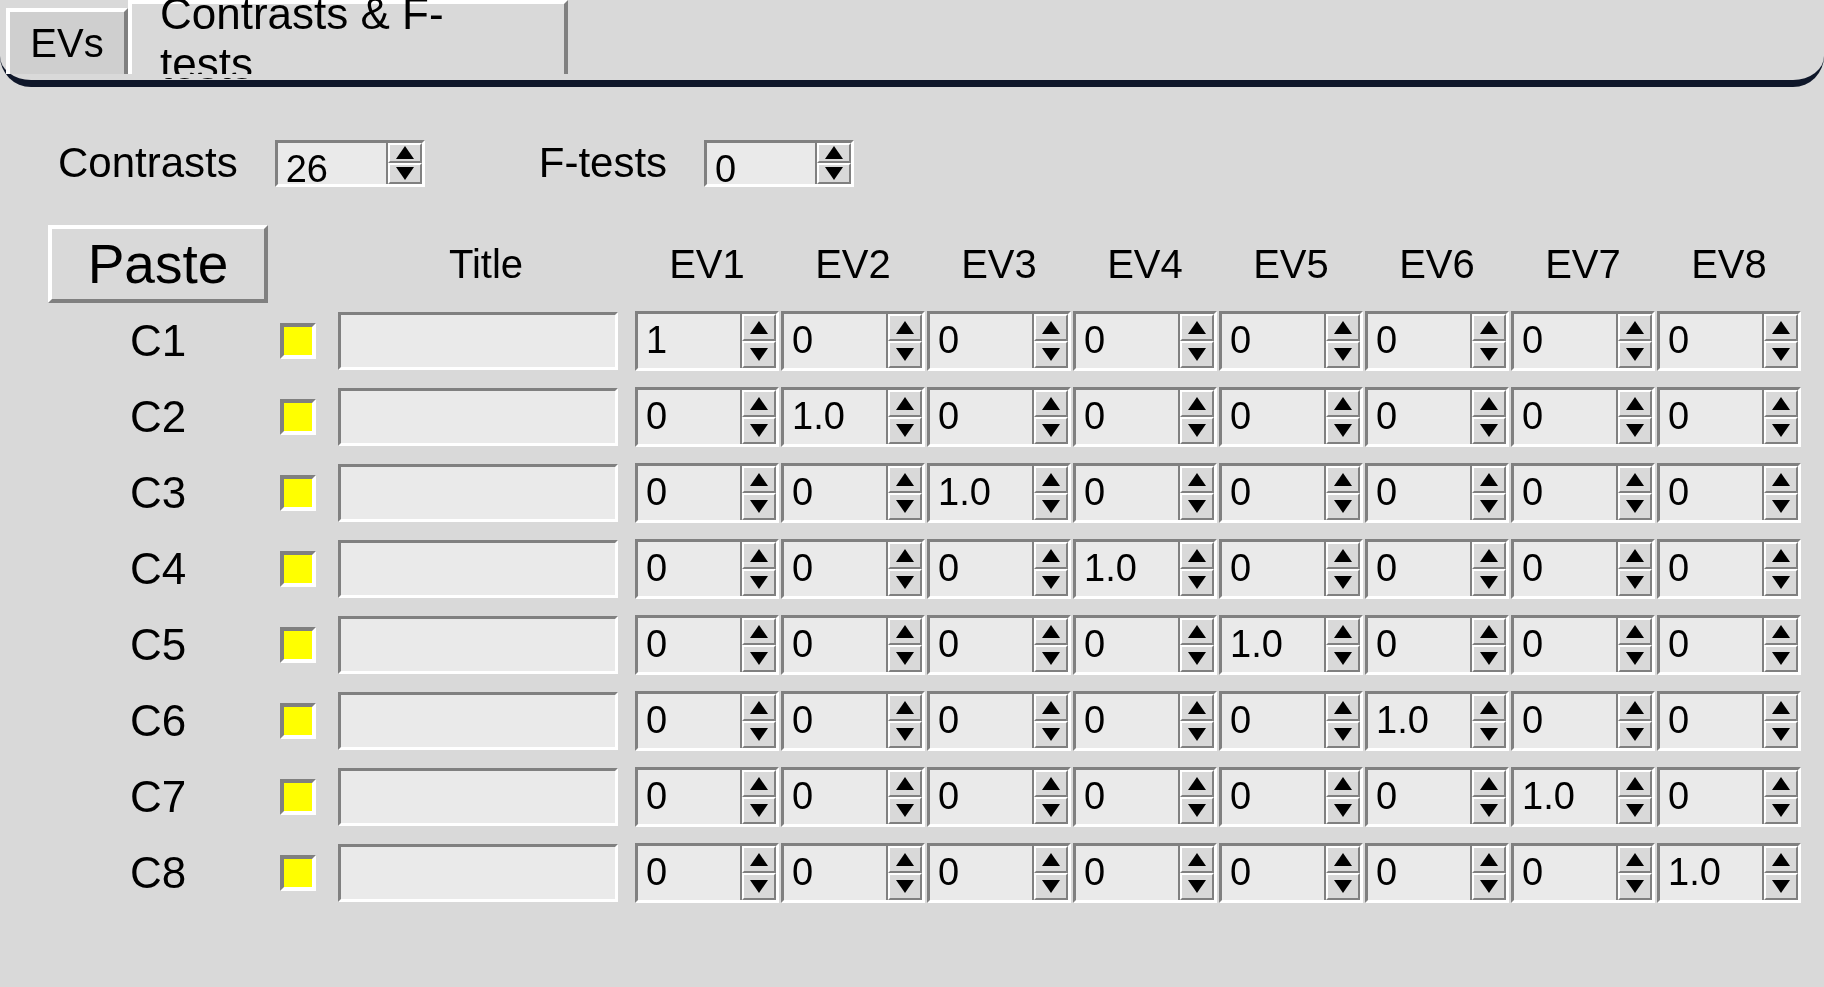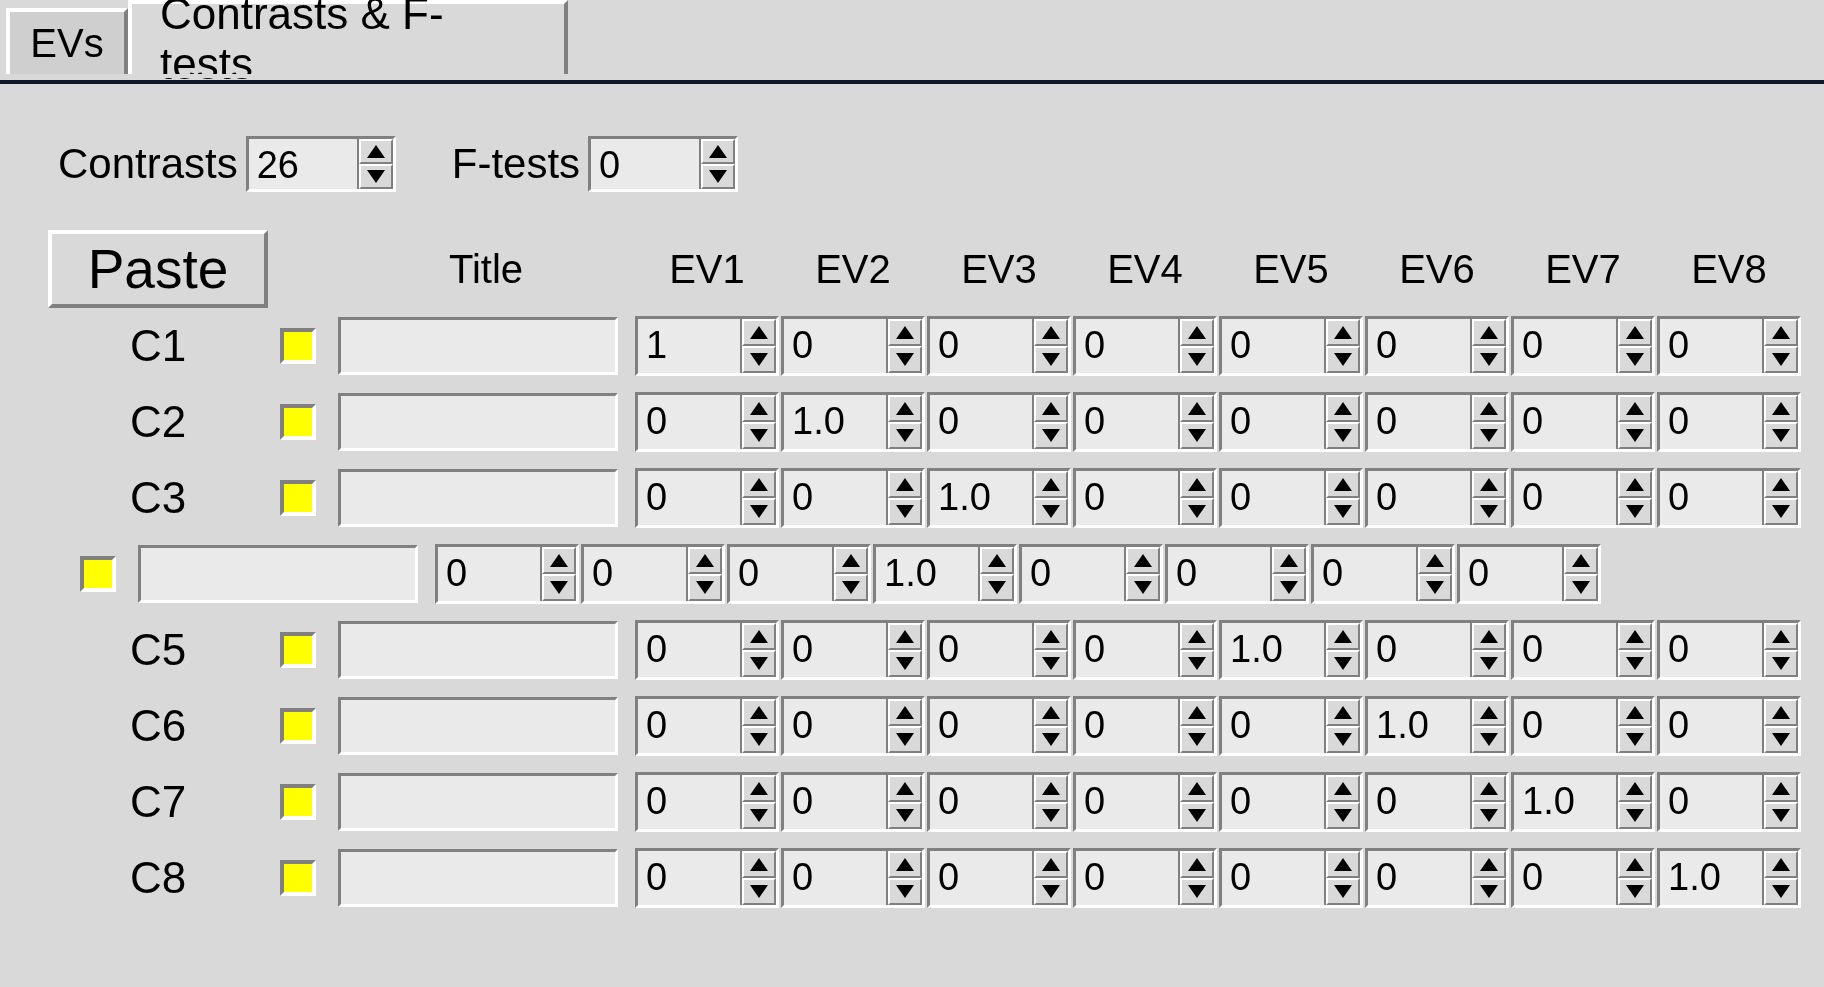--- a/index.html
+++ b/index.html
@@ -8,21 +8,22 @@
     background:#d9d9d9;
     font-family:"Helvetica","Arial",sans-serif;
     font-size:40px;
     color:#000;
     overflow:hidden;
   }
   
   .tabbar{
     position:relative;
     height:80px;
-    border-bottom:4px solid #0f172a;
+    border-bottom:7px solid #0f172a;
+    border-radius:31px;
   }
   .tab{
     position:absolute;
     top:0;
     height:74px;
     box-sizing:border-box;
     display:flex;align-items:center;justify-content:center;
     padding:0 28px;
     border-top:4px solid #fff;
     border-left:4px solid #fff;
@@ -48,21 +49,21 @@
     background:#d9d9d9;
   }
   .tab-evs{left:6px;width:122px;}
   .tab-contrasts{left:128px;width:440px;}
 
   
   .body{
     padding:52px 0 0 58px;
   }
   .toprow{
-    display:flex;align-items:center;gap:8px;
+    display:flex;align-items:center;gap:37px;
     margin-bottom:42px;
   }
   .label{font-size:42px;}
 
   
   .spin{
     display:inline-flex;
     align-items:stretch;
     height:56px;
     box-sizing:border-box;
@@ -90,21 +91,21 @@
     border-top:2px solid #fff;
     border-left:2px solid #fff;
     border-right:2px solid #808080;
     border-bottom:2px solid #808080;
     cursor:pointer;
   }
   .arrow.dn{border-top-color:#fff;}
   .tri-up{width:0;height:0;border-left:9px solid transparent;border-right:9px solid transparent;border-bottom:13px solid #000;}
   .tri-dn{width:0;height:0;border-left:9px solid transparent;border-right:9px solid transparent;border-top:13px solid #000;}
 
-  .spin.big{width:150px;height:56px;justify-content:flex-end;}
+  .spin.big{width:150px;height:47px;justify-content:flex-end;}
   .spin.cell{width:144px;height:60px;}
 
   
   .pushbtn{
     display:inline-flex;align-items:center;justify-content:center;
     height:70px;
     padding:0 36px;
     background:#d9d9d9;
     border-top:4px solid #fff;
     border-left:4px solid #fff;
@@ -549,20 +550,21 @@
                   <div class="tri-up"></div>
                 </div>
                 <div class="arrow dn">
                   <div class="tri-dn"></div>
                 </div>
               </div>
             </div>
           </div>
         </div>
         <div class="data-row">
+          <div class="col-rowid">C4</div>
           <div class="col-chk">
             <div class="chkbox"></div>
           </div>
           <div class="col-title-cell">
             <div class="title-input"></div>
           </div>
           <div class="col-ev">
             <div class="spin cell">
               <div class="val">0</div>
               <div class="arrows">

